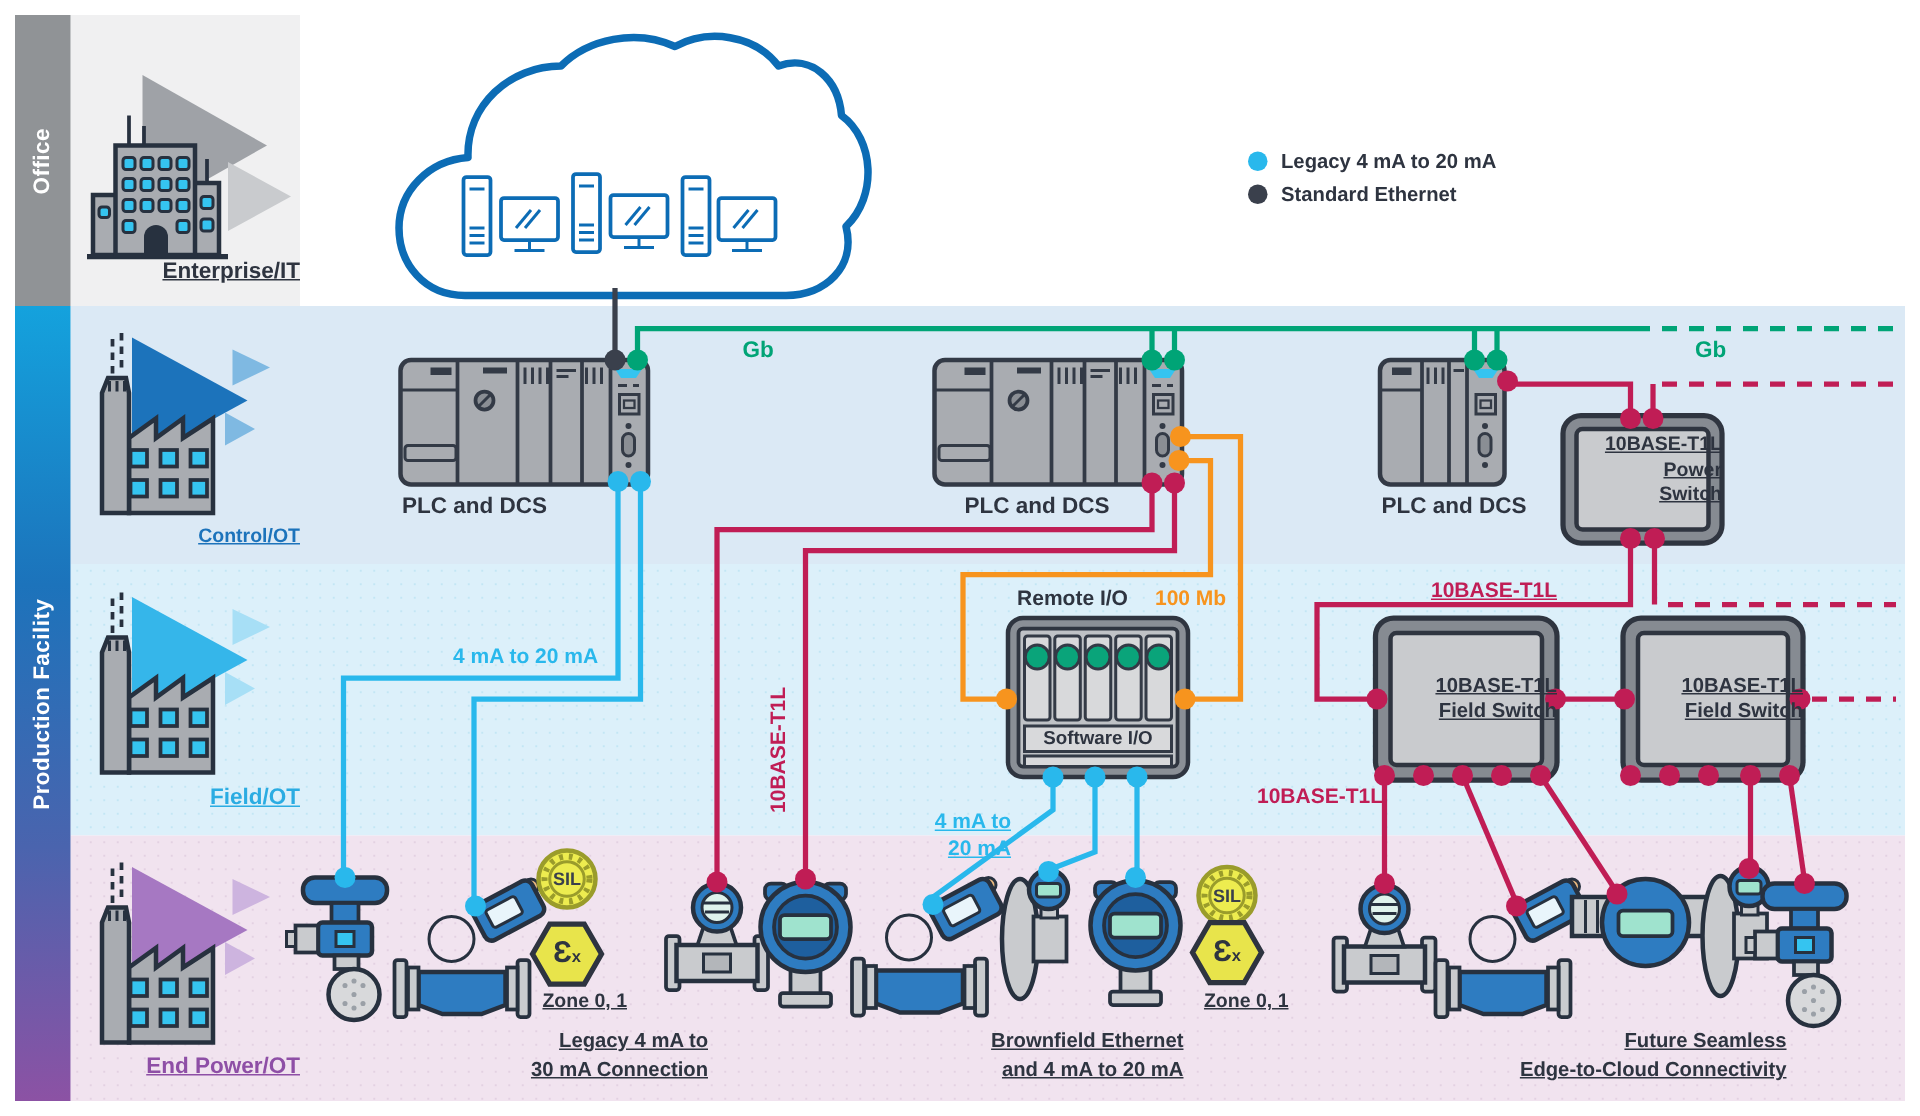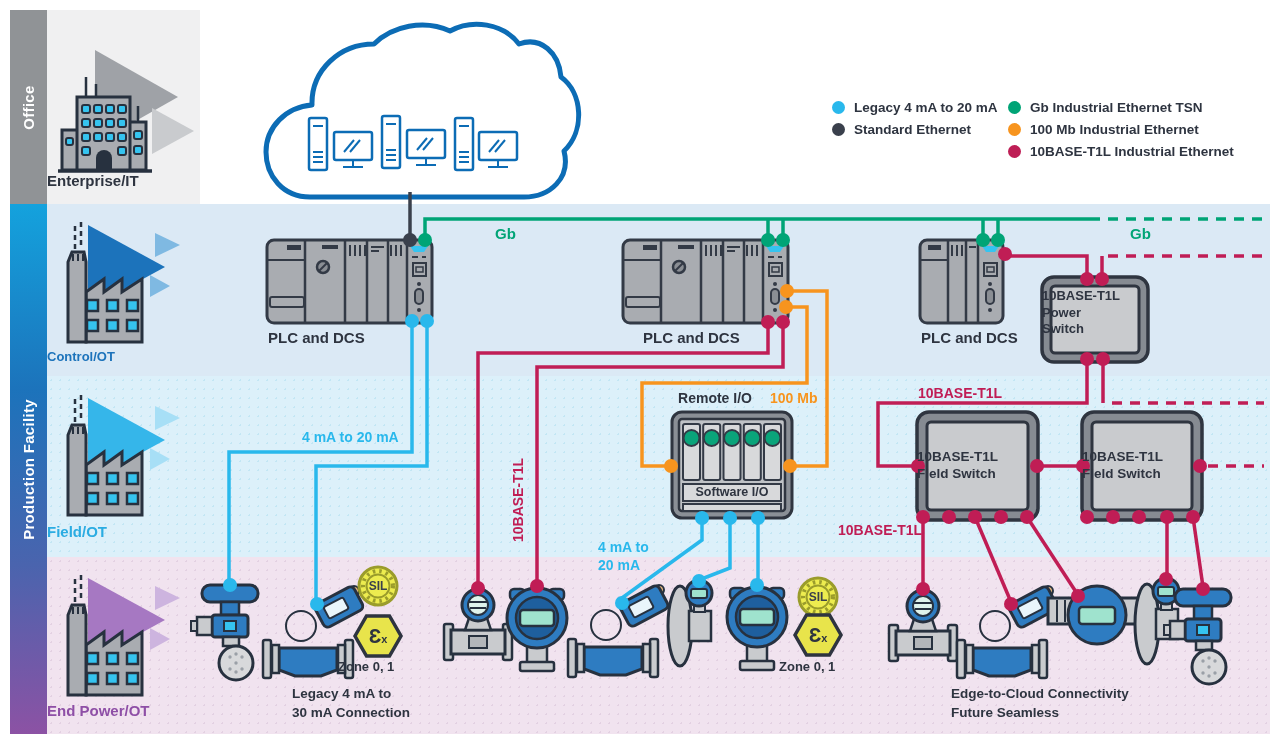--- a/index.html
+++ b/index.html
@@ -3,21 +3,21 @@
 <meta charset="utf-8">
 <style>
   html,body{margin:0;padding:0;background:#fff;}
   .canvas{position:relative;width:1280px;height:744px;background:#ffffff;overflow:hidden;
           font-family:"Liberation Sans",sans-serif;}
   .band{position:absolute;}
   .strip{position:absolute;display:flex;align-items:center;justify-content:center;}
   .striptext{color:#fff;font-weight:700;font-size:15px;white-space:nowrap;
              transform:rotate(-90deg);letter-spacing:.3px;}
   .lbl{position:absolute;font-weight:700;color:#2E3440;white-space:nowrap;font-size:14px;}
-  .ctr{text-align:left;white-space:normal;}
+  .ctr{text-align:right;white-space:normal;text-decoration:underline;}
   svg{position:absolute;left:0;top:0;}
   .legend{position:absolute;display:flex;flex-direction:column;gap:7px;}
   .lrow{display:flex;align-items:center;gap:9px;font-weight:700;font-size:13.5px;color:#2E3440;}
   .ldot{width:13px;height:13px;border-radius:50%;flex:0 0 auto;}
   .vert{transform:translate(-50%,-50%) rotate(-90deg);transform-origin:center;}
 </style>
 </head>
 <body>
 
 <div class="canvas">
@@ -430,34 +430,20 @@
   <div class="legend" style="left:832px;top:100px;text-align:center;">
     <div class="lrow">
       <span class="ldot" style="background-color: rgb(41, 184, 236);"></span>
       <span>Legacy 4 mA to 20 mA</span>
     </div>
     <div class="lrow">
       <span class="ldot" style="background-color: rgb(58, 64, 76);"></span>
       <span>Standard Ethernet</span>
     </div>
   </div>
-  <div class="legend" style="left:1008px;top:100px;">
-    <div class="lrow">
-      <span class="ldot" style="background-color: rgb(0, 164, 118);"></span>
-      <span>Gb Industrial Ethernet TSN</span>
-    </div>
-    <div class="lrow">
-      <span class="ldot" style="background-color: rgb(247, 148, 30);"></span>
-      <span>100 Mb Industrial Ethernet</span>
-    </div>
-    <div class="lrow">
-      <span class="ldot" style="background-color: rgb(190, 30, 85);"></span>
-      <span>10BASE-T1L Industrial Ethernet</span>
-    </div>
-  </div>
 
   <div class="lbl ctr" style="left:47px;top:172px;width:153px;font-size:15px;">Enterprise/IT</div>
   <div class="lbl ctr" style="left:47px;top:349px;width:153px;font-size:13px;color:#1C73BB;">Control/OT</div>
   <div class="lbl ctr" style="left:47px;top:523px;width:153px;font-size:15px;color:#2BACE2;">Field/OT</div>
   <div class="lbl ctr" style="left:47px;top:702px;width:153px;font-size:15px;color:#8E4FA6;">End Power/OT</div>
 
   <div class="lbl" style="left:268px;top:329px;font-size:15px;">PLC and DCS</div>
   <div class="lbl" style="left:643px;top:329px;font-size:15px;">PLC and DCS</div>
   <div class="lbl" style="left:921px;top:329px;font-size:15px;">PLC and DCS</div>
   <div class="lbl" style="left:655px;top:390px;width:120px;text-align:center;font-size:14px;">Remote I/O</div>
@@ -496,18 +482,22 @@
   <div class="lbl" style="left:818px;top:635px;transform:translate(-50%,-50%);font-size:20px;color:#2E3440;">
     <span>Ɛ</span><span style="font-size:11px;">x</span>
   </div>
   <div class="lbl ctr" style="left:338px;top:659px;width:80px;font-size:13px;">Zone 0, 1</div>
   <div class="lbl ctr" style="left:779px;top:659px;width:80px;font-size:13px;">Zone 0, 1</div>
 
   <div class="lbl ctr" style="left:292px;top:684px;width:180px;font-size:13.5px;line-height:19px;">
     <div>Legacy 4 mA to</div>
     <div>30 mA Connection</div>
   </div>
+  <div class="lbl ctr" style="left:609px;top:684px;width:180px;font-size:13.5px;line-height:19px;">
+    <div>Brownfield Ethernet</div>
+    <div>and 4 mA to 20 mA</div>
+  </div>
   <div class="lbl ctr" style="left:951px;top:684px;width:240px;font-size:13.5px;line-height:19px;">
+    <div>Future Seamless</div>
     <div>Edge-to-Cloud Connectivity</div>
-    <div>Future Seamless</div>
   </div>
 
 </div>
 
 </body></html>

